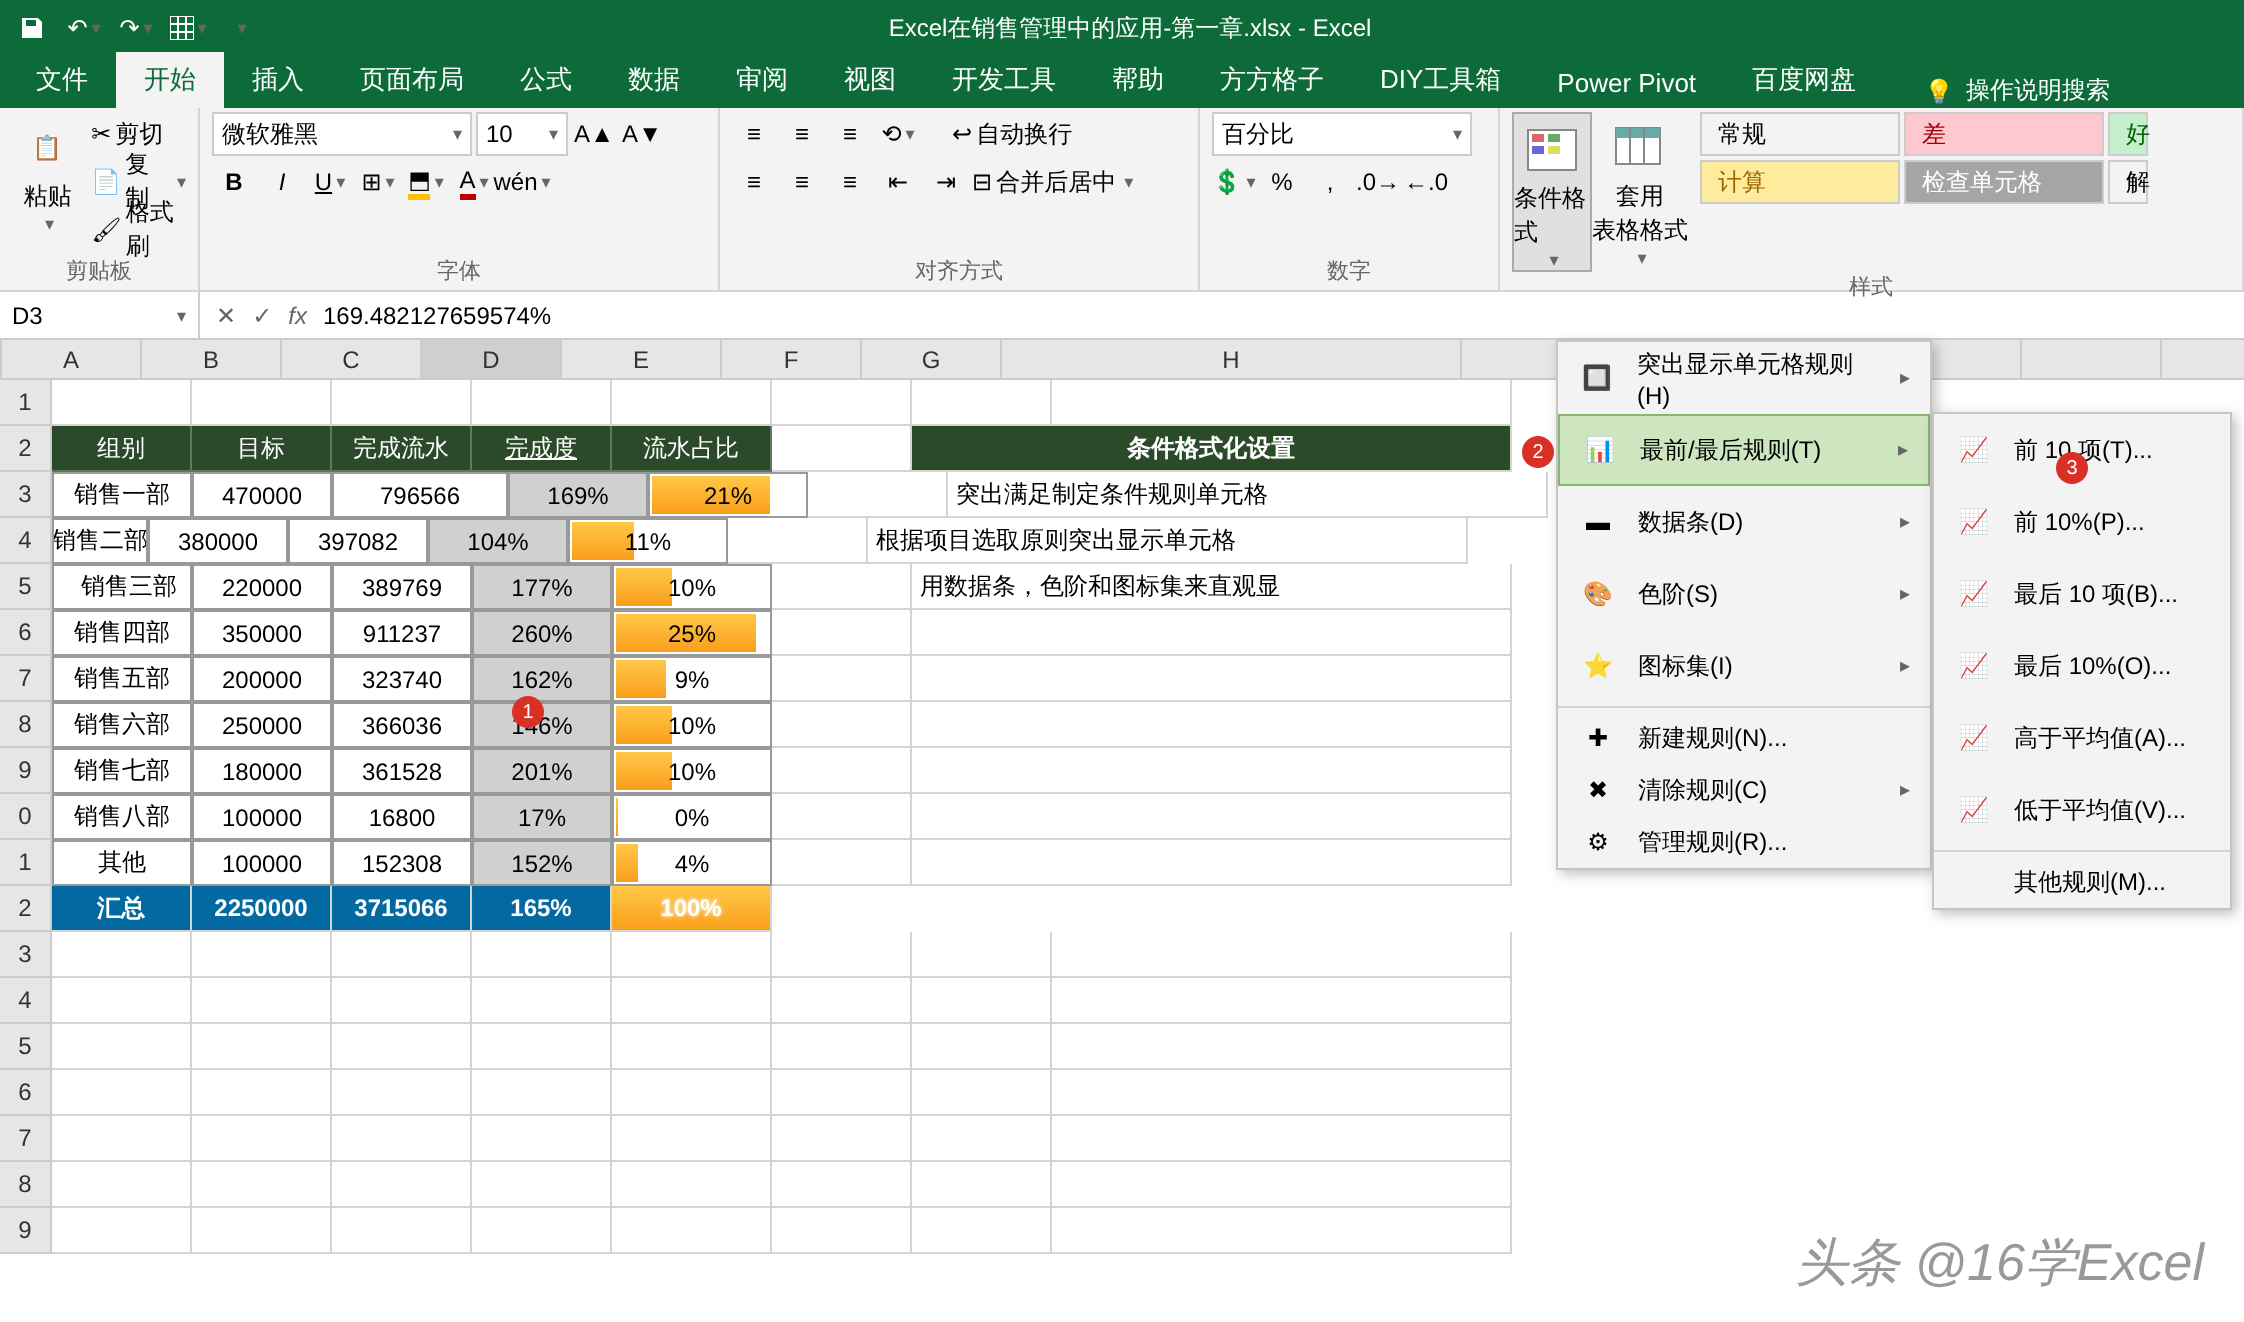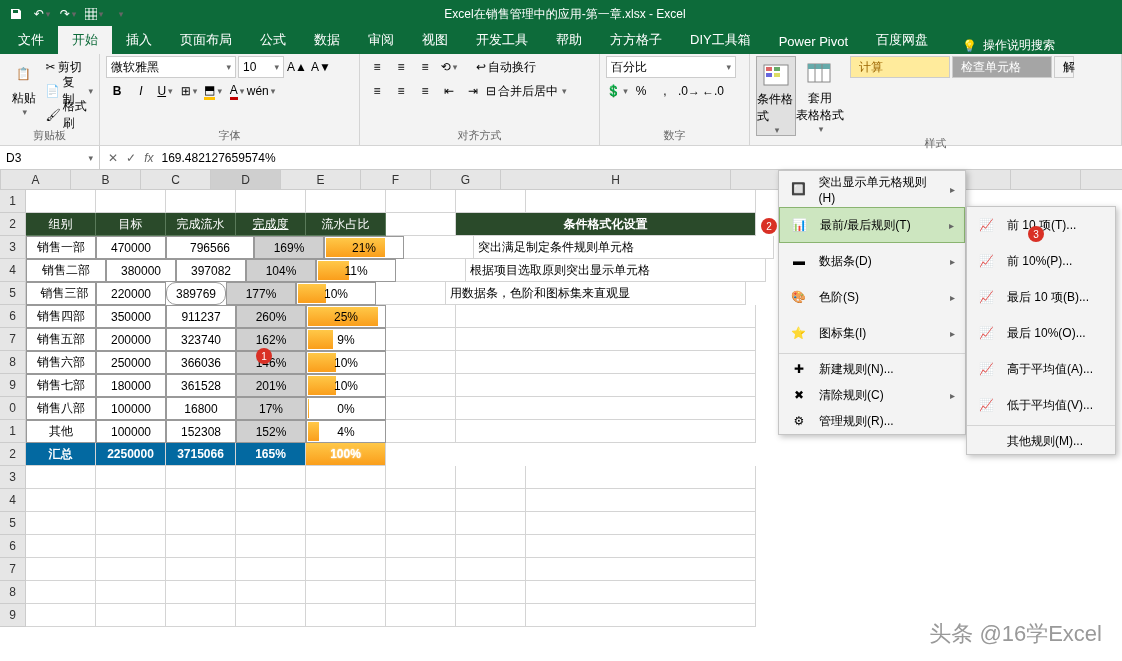--- a/index.html
+++ b/index.html
@@ -43,21 +43,21 @@
 .total-row .cell{background:#0369a1;color:#fff;justify-content:center;font-weight:bold}
 .total-row .orange{background:linear-gradient(#ffc848,#fa9e1b);color:#fff;text-shadow:0 0 2px #fff}
 .big-title{background:#2a4a2a;color:#fff;justify-content:center;font-size:16px;font-weight:bold}
 .dropdown{position:absolute;background:#f3f3f3;border:1px solid #c5c5c5;box-shadow:2px 2px 6px rgba(0,0,0,.25);z-index:10}
 .dd-item{height:36px;display:flex;align-items:center;padding:0 10px;gap:10px;cursor:pointer}
 .dd-item.hov{background:#cde6c0;border:1px solid #8ab470}
 .dd-sep{height:1px;background:#d4d4d4;margin:2px 0}
 .dd-ic{width:20px;height:20px;display:flex;align-items:center;justify-content:center}
 .arrow-r{margin-left:auto;font-size:10px;color:#666}
 .badge{position:absolute;width:16px;height:16px;background:#d93025;border-radius:50%;color:#fff;font-size:10px;display:flex;align-items:center;justify-content:center;z-index:20}
-.watermark{position:absolute;right:20px;bottom:12px;font-size:22px;color:#999;}
+.watermark{position:absolute;right:20px;bottom:12px;font-size:26px;color:#999;font-style:italic}
 .style-box{border:1px solid #ccc;padding:2px 8px;height:22px;display:flex;align-items:center;width:100px}
 .style-box.y{background:#ffeb9c;color:#9c6500}
 .style-box.r{background:#ffc7ce;color:#9c0006}
 .style-box.g{background:#c6efce;color:#006100}
 .tell-me{display:flex;align-items:center;color:#fff;gap:6px;margin-left:20px}
 svg{display:block}
 </style>
 </head>
 <body>
 
@@ -238,20 +238,25 @@
               <line x1="9" y1="2" x2="9" y2="20" stroke="#888"></line>
               <line x1="16" y1="2" x2="16" y2="20" stroke="#888"></line>
             </svg>
           </div>
         <div style="white-space:pre;text-align:center">套用
 表格格式</div>
           <div class="dd">▾</div>
       </div>
       <div style="display:flex;flex-direction:column;gap:2px;margin-left:6px">
         <div style="display:flex;gap:2px">
+          <div class="style-box">常规</div>
+          <div class="style-box r">差</div>
+          <div class="style-box g" style="width:20px">好</div>
+        </div>
+        <div style="display:flex;gap:2px">
           <div class="style-box y">计算</div>
           <div class="style-box" style="background:#a5a5a5;color:#fff">检查单元格</div>
           <div class="style-box" style="width:20px">解</div>
         </div>
       </div>
     </div>
     <div class="group-label">样式</div>
   </div>
 </div>
 
@@ -340,21 +345,21 @@
           <div class="bar-fill" style="width: 58.8px;"></div>
           <span class="bar-txt">21%</span>
         </div>
         <div class="cell " style="width: 70px;"></div>
         <div class="cell " style="width: 300px; justify-content: flex-start;">
           <span class="bar-txt">突出满足制定条件规则单元格</span>
         </div>
       </div>
       <div class="row">
         <div class="rh">4</div>
-        <div class="cell data-c" style="width: 80px;">
+        <div class="cell data-c" style="width: 48px;">
           <span class="bar-txt">销售二部</span>
         </div>
         <div class="cell data-c" style="width: 70px;">
           <span class="bar-txt">380000</span>
         </div>
         <div class="cell data-c" style="width: 70px;">
           <span class="bar-txt">397082</span>
         </div>
         <div class="cell data-d" style="width: 70px;">
           <span class="bar-txt">104%</span>
@@ -369,21 +374,21 @@
         </div>
       </div>
       <div class="row">
         <div class="rh">5</div>
         <div class="cell data-c" style="width: 70px; padding-left: 11px;">
           <span class="bar-txt">销售三部</span>
         </div>
         <div class="cell data-c" style="width: 70px;">
           <span class="bar-txt">220000</span>
         </div>
-        <div class="cell data-c" style="width: 60px; border-radius: 10px;">
+        <div class="cell data-c" style="width: 70px;">
           <span class="bar-txt">389769</span>
         </div>
         <div class="cell data-d" style="width: 70px;">
           <span class="bar-txt">177%</span>
         </div>
         <div class="cell data-e" style="width: 80px;">
           <div class="bar-fill" style="width: 28px;"></div>
           <span class="bar-txt">10%</span>
         </div>
         <div class="cell " style="width: 70px;"></div>

